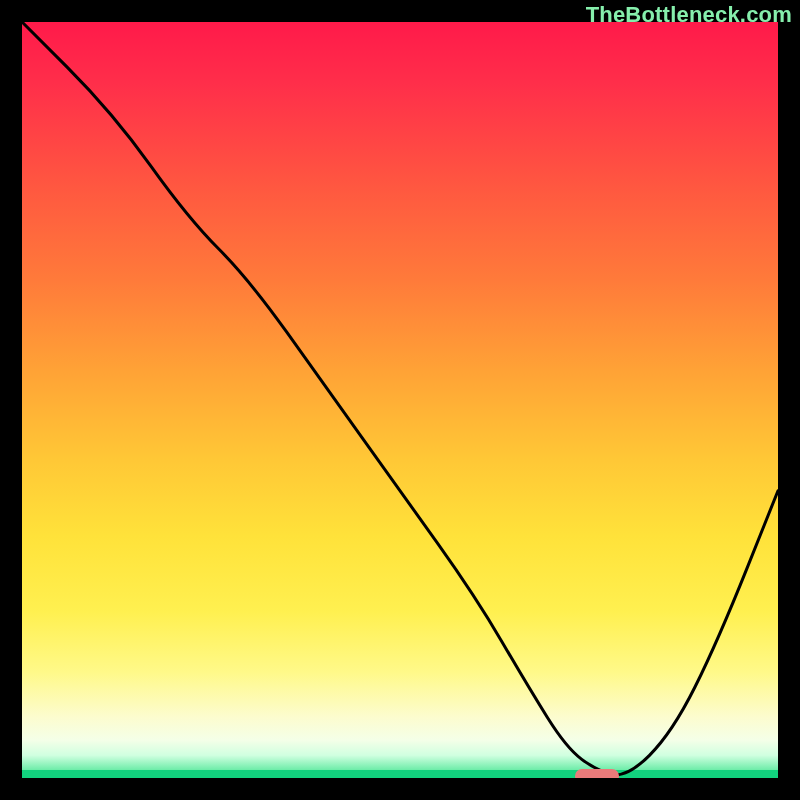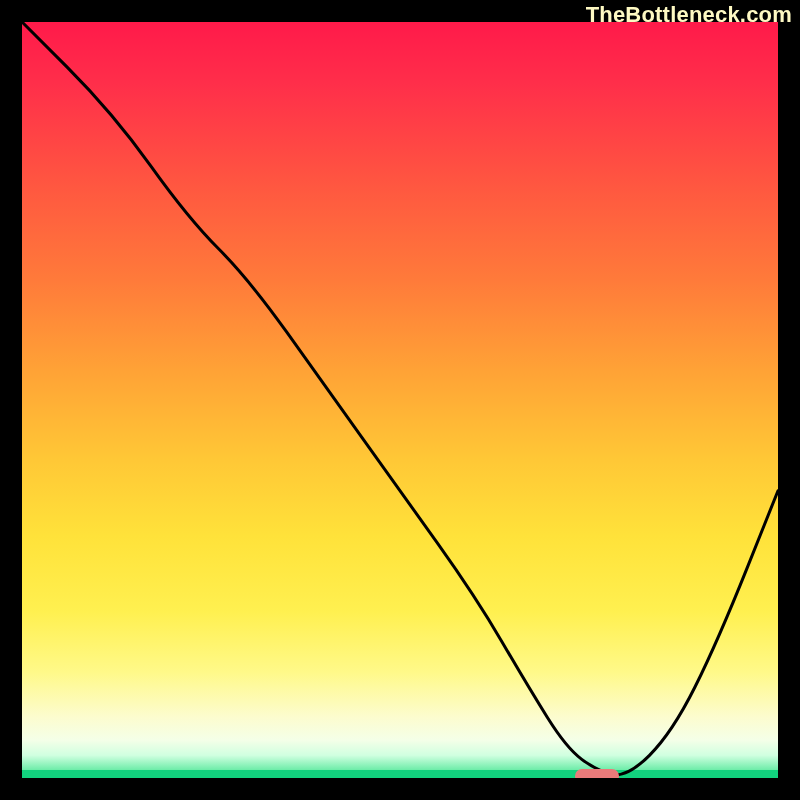--- a/index.html
+++ b/index.html
@@ -7,21 +7,21 @@
     width: 800px;
     height: 800px;
     background: #000;
     position: relative;
     font-family: Arial, Helvetica, sans-serif;
   }
   .watermark {
     position: absolute;
     top: 2px;
     right: 8px;
-    color: #fef9c3;
+    color: #86efac;
     font-size: 22px;
     font-weight: 600;
     letter-spacing: 0.2px;
     z-index: 10;
   }
   .plot-area {
     position: absolute;
     left: 22px;
     top: 22px;
     width: 756px;

